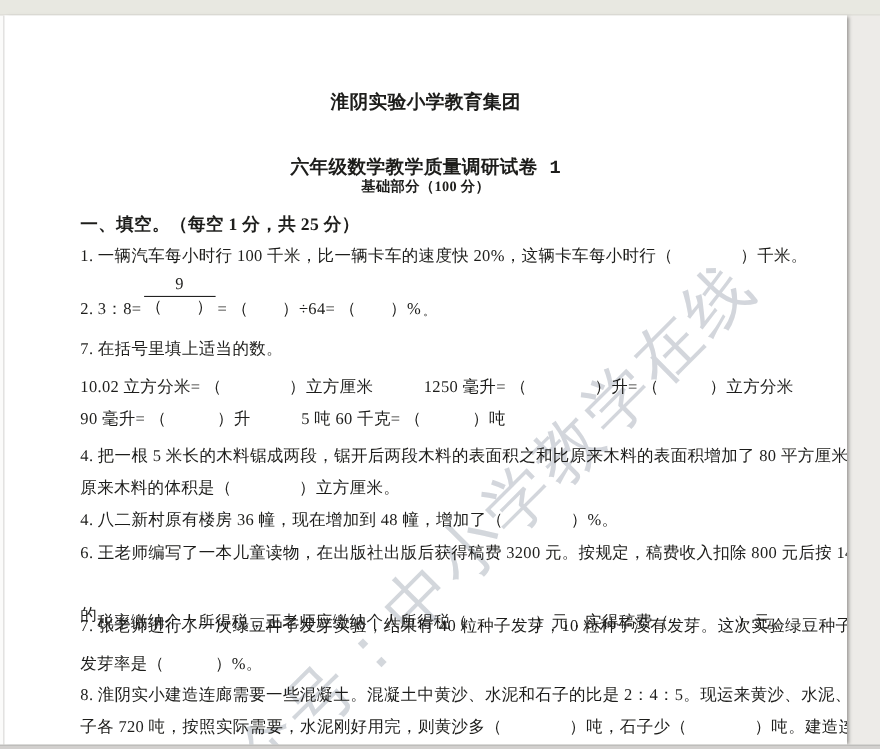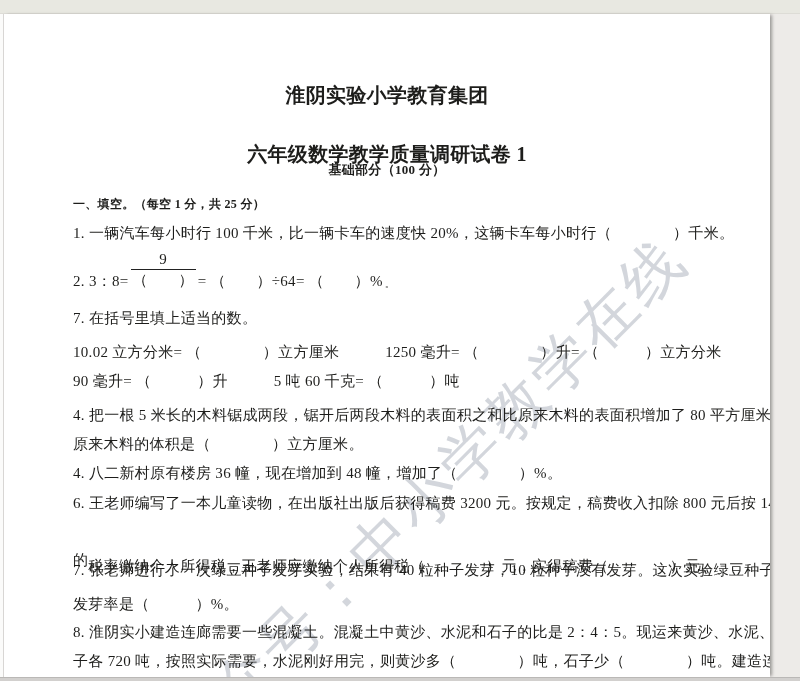--- a/index.html
+++ b/index.html
@@ -75,23 +75,23 @@
     left: 69px;
     right: 18px;
     font-size: 15px;
     line-height: 17px;
     letter-spacing: 0.3px;
     color: var(--text);
     z-index: 1;
     white-space: nowrap;
   }
   .center { left: 0; right: 0; text-align: center; white-space: normal; }
-  .t1, .t2 { font-size: 20px; line-height: 24px; font-weight: bold; }
+  .t1, .t2 { font-size: 17px; line-height: 24px; font-weight: bold; font-family: Liberation Mono, monospace; }
   .t3 { font-size: 13px; line-height: 20px; font-weight: bold; }
-  .heading { font-size: 12px; line-height: 19px; font-weight: bold; }
+  .heading { font-size: 16px; line-height: 19px; font-weight: bold; }
   .q2row {
     display: flex;
     align-items: flex-end;
     white-space: nowrap;
   }
   .frac {
     display: inline-flex;
     flex-direction: column;
     align-items: center;
     margin: 0 2px;

